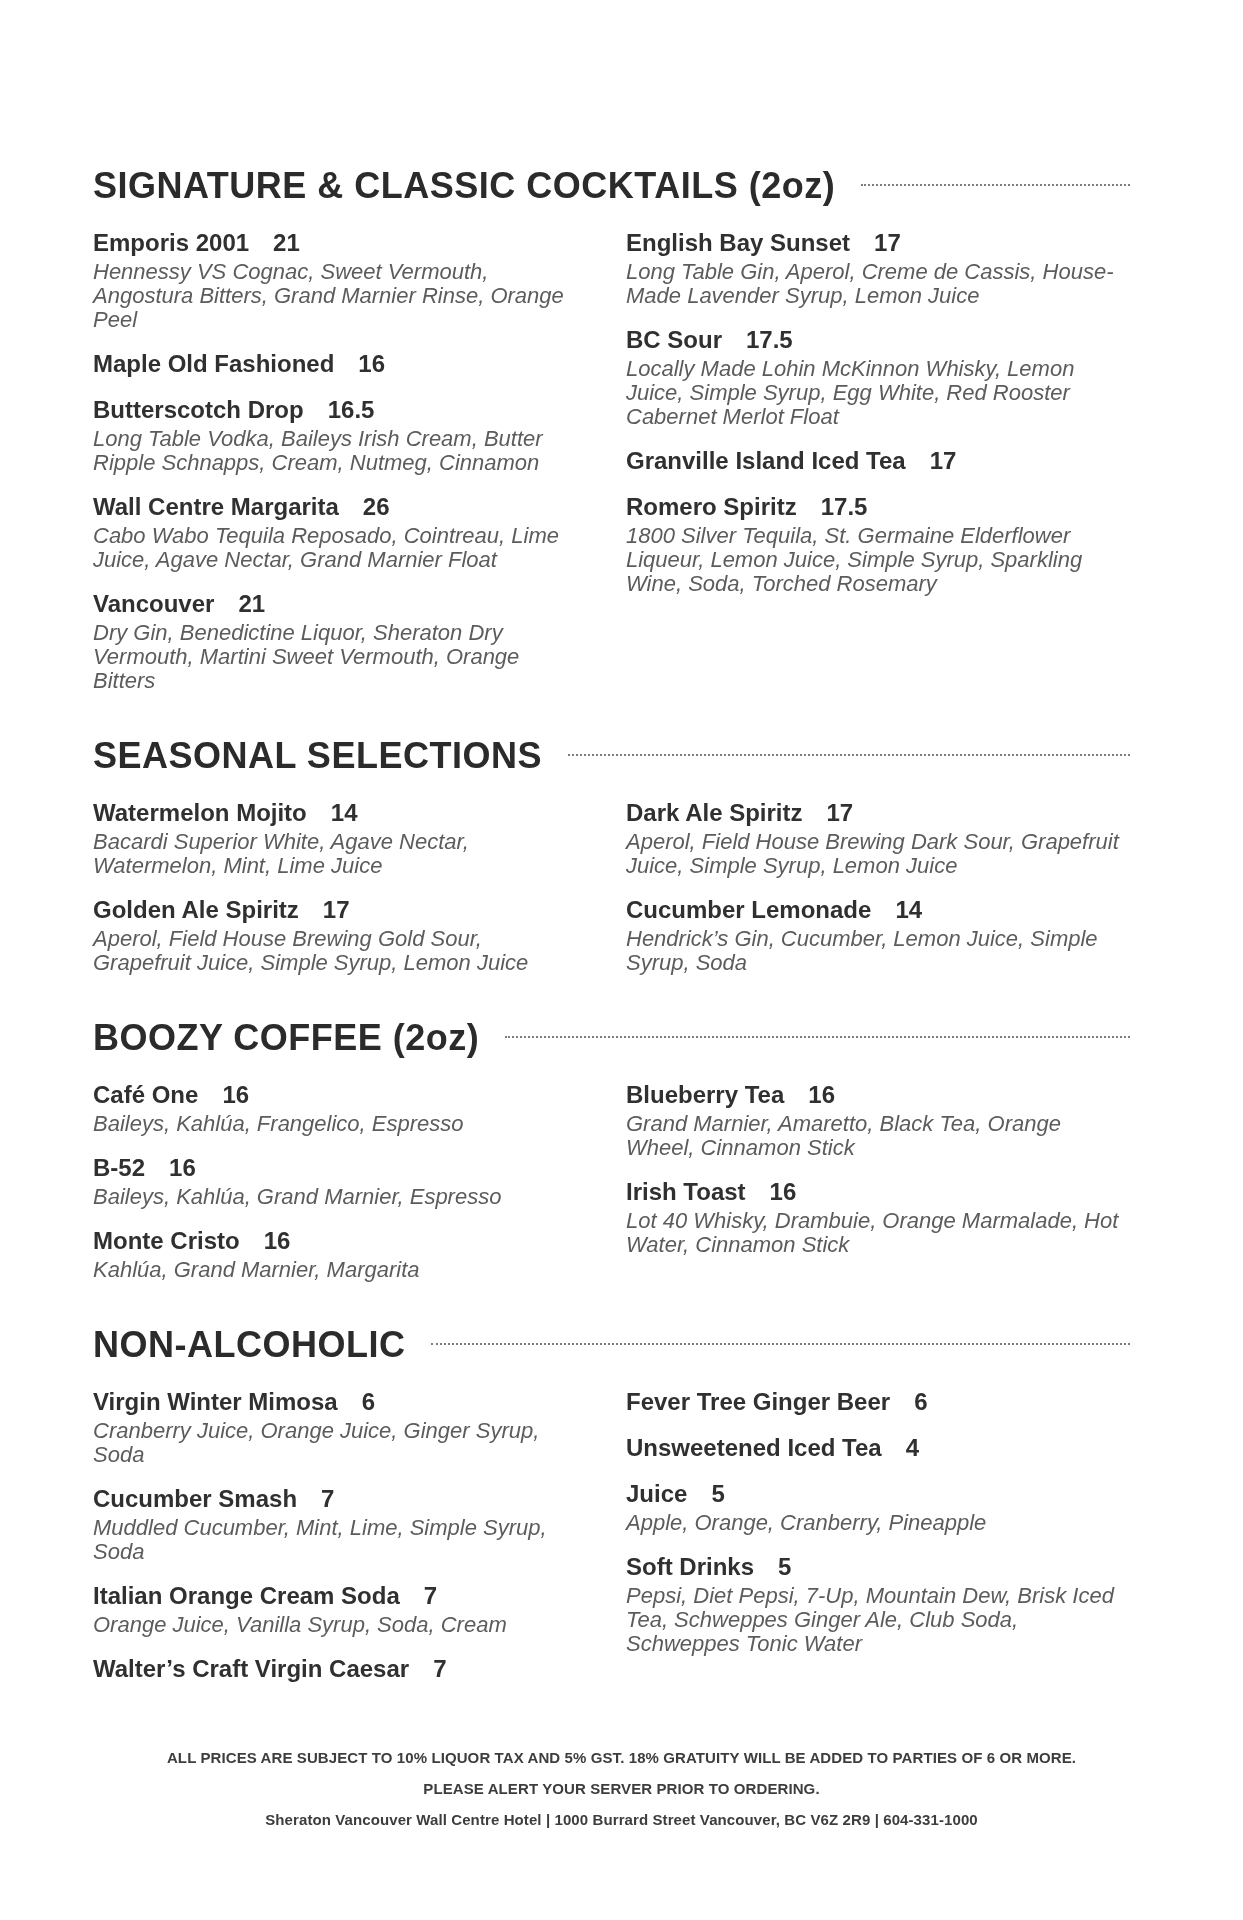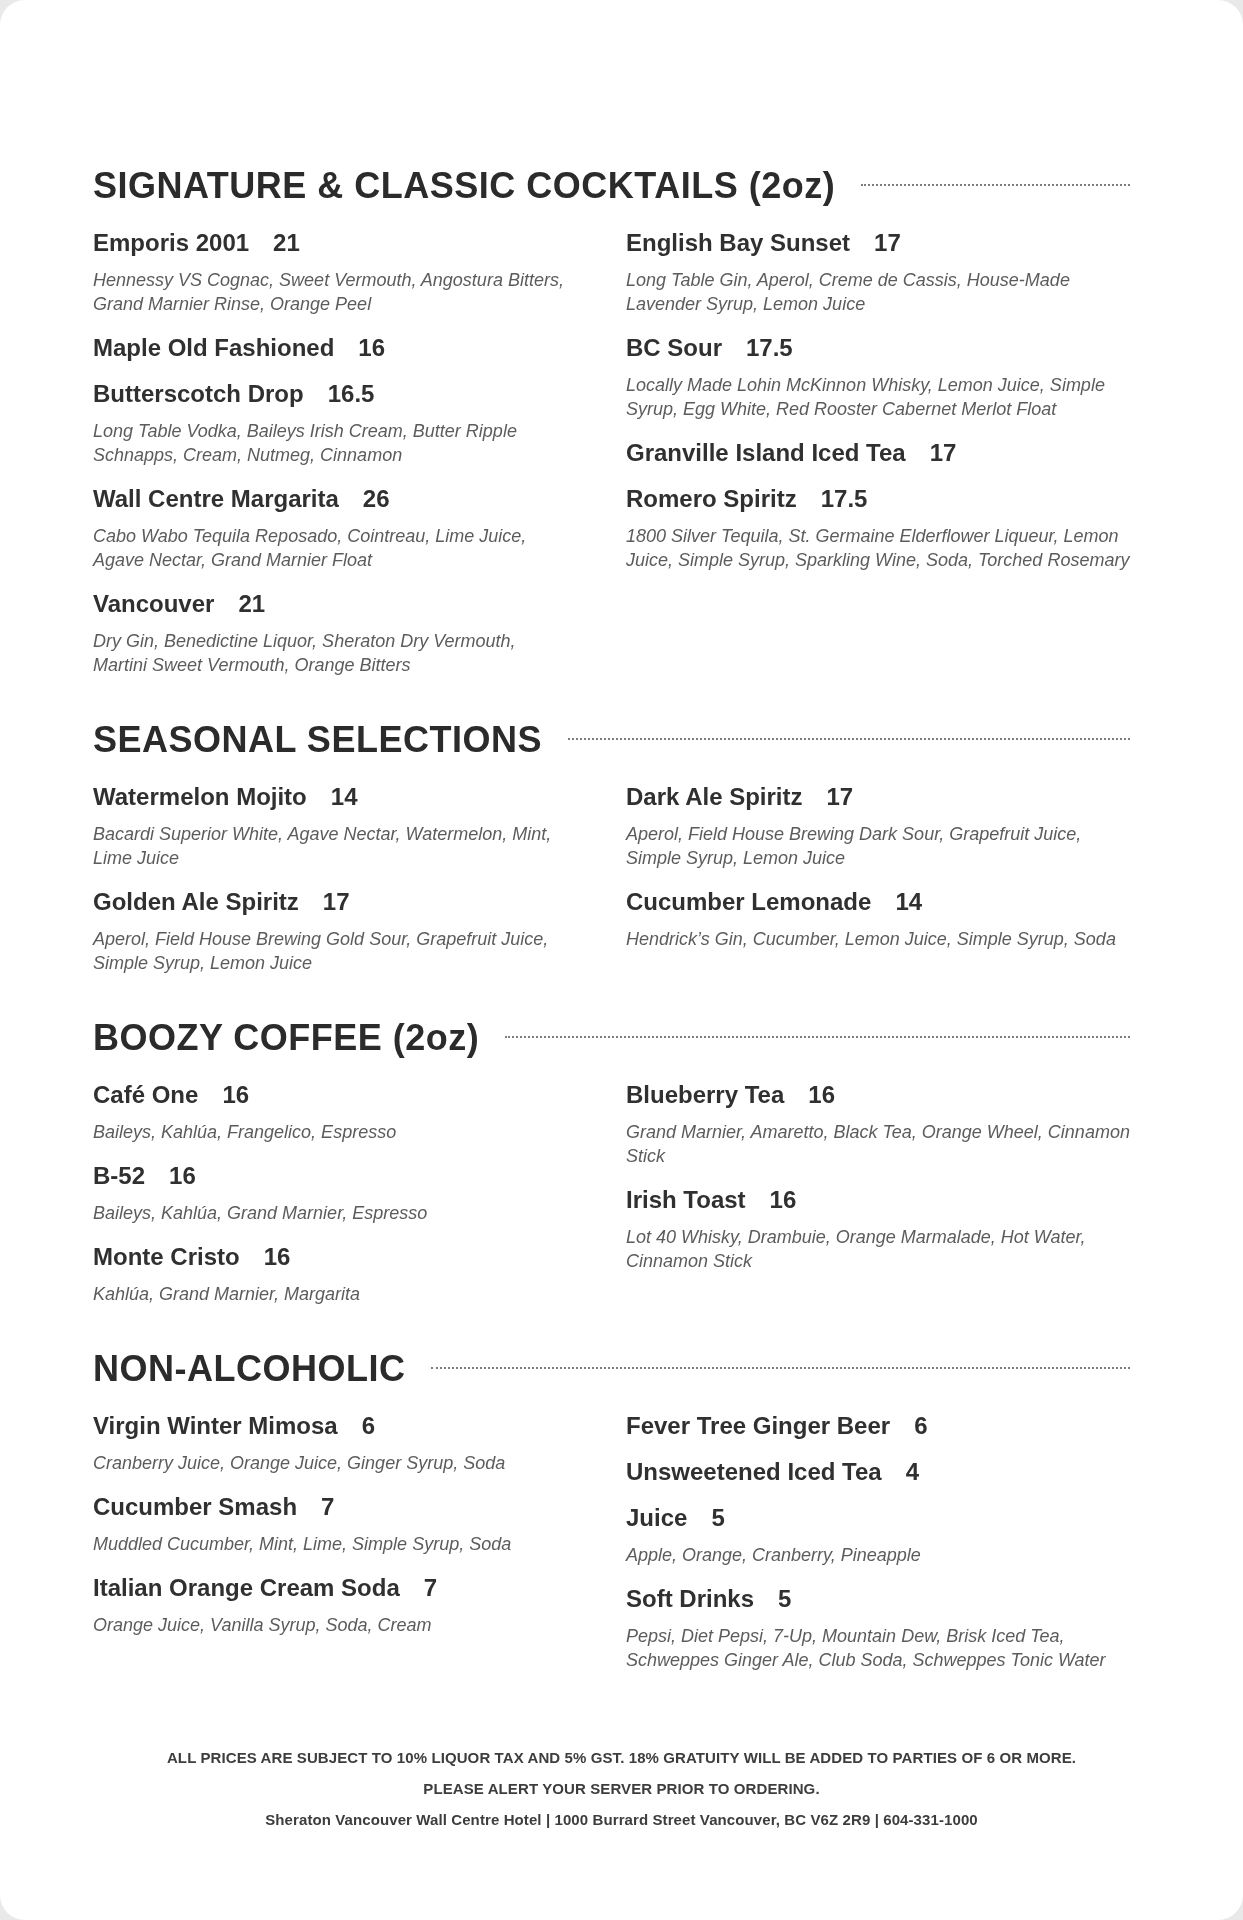--- a/index.html
+++ b/index.html
@@ -10,21 +10,20 @@
     --bg:#ffffff;
   }
   html,body{margin:0;padding:0;background:#e9e9e9;}
   .page{
     position:relative;
     width:1243px;height:1920px;
     margin:0 auto;
     background:var(--bg);
     font-family:"Liberation Sans", sans-serif;
     overflow:hidden;
-    border-radius:25px;
   }
   .menu-body{
     position:absolute;
     left:93px;top:166px;
     width:1037px;
   }
   .menu-section{margin-bottom:26px;}
   .sec-head{
     display:flex;
     align-items:center;
@@ -55,22 +54,22 @@
   .col-right{width:504px;flex:0 0 auto;}
   .item{margin-bottom:17px;}
   .item-line{
     font-size:24px;
     font-weight:700;
     line-height:29px;
     color:var(--item-name);
   }
   .item-price{margin-left:24px;}
   .item-desc{
-    margin-top:11px;
-    font-size:18px;
+    margin-top:3px;
+    font-size:22px;
     font-style:italic;
     font-weight:400;
     line-height:24px;
     color:var(--desc);
   }
   .footer{
     position:absolute;
     left:0;right:0;
     top:1742px;
     text-align:center;
@@ -205,20 +204,23 @@
               <div class="item-desc">Cranberry Juice, Orange Juice, Ginger Syrup, Soda</div>
             </div>
             <div class="item">
               <div class="item-line"><span class="item-name">Cucumber Smash</span><span class="item-price">7</span></div>
               <div class="item-desc">Muddled Cucumber, Mint, Lime, Simple Syrup, Soda</div>
             </div>
             <div class="item">
               <div class="item-line"><span class="item-name">Italian Orange Cream Soda</span><span class="item-price">7</span></div>
               <div class="item-desc">Orange Juice, Vanilla Syrup, Soda, Cream</div>
             </div>
+            <div class="item">
+              <div class="item-line"><span class="item-name">Walter’s Craft Virgin Caesar</span><span class="item-price">7</span></div>
+            </div>
           </div>
           <div class="col col-right">
             <div class="item">
               <div class="item-line"><span class="item-name">Fever Tree Ginger Beer</span><span class="item-price">6</span></div>
             </div>
             <div class="item">
               <div class="item-line"><span class="item-name">Unsweetened Iced Tea</span><span class="item-price">4</span></div>
             </div>
             <div class="item">
               <div class="item-line"><span class="item-name">Juice</span><span class="item-price">5</span></div>

